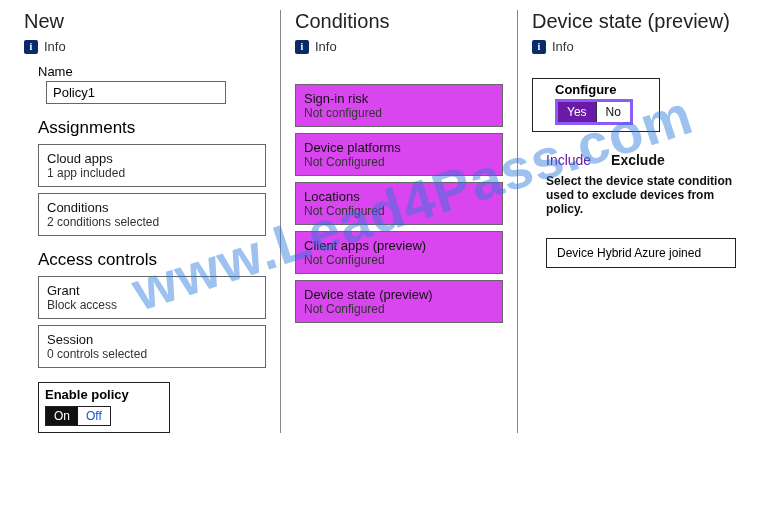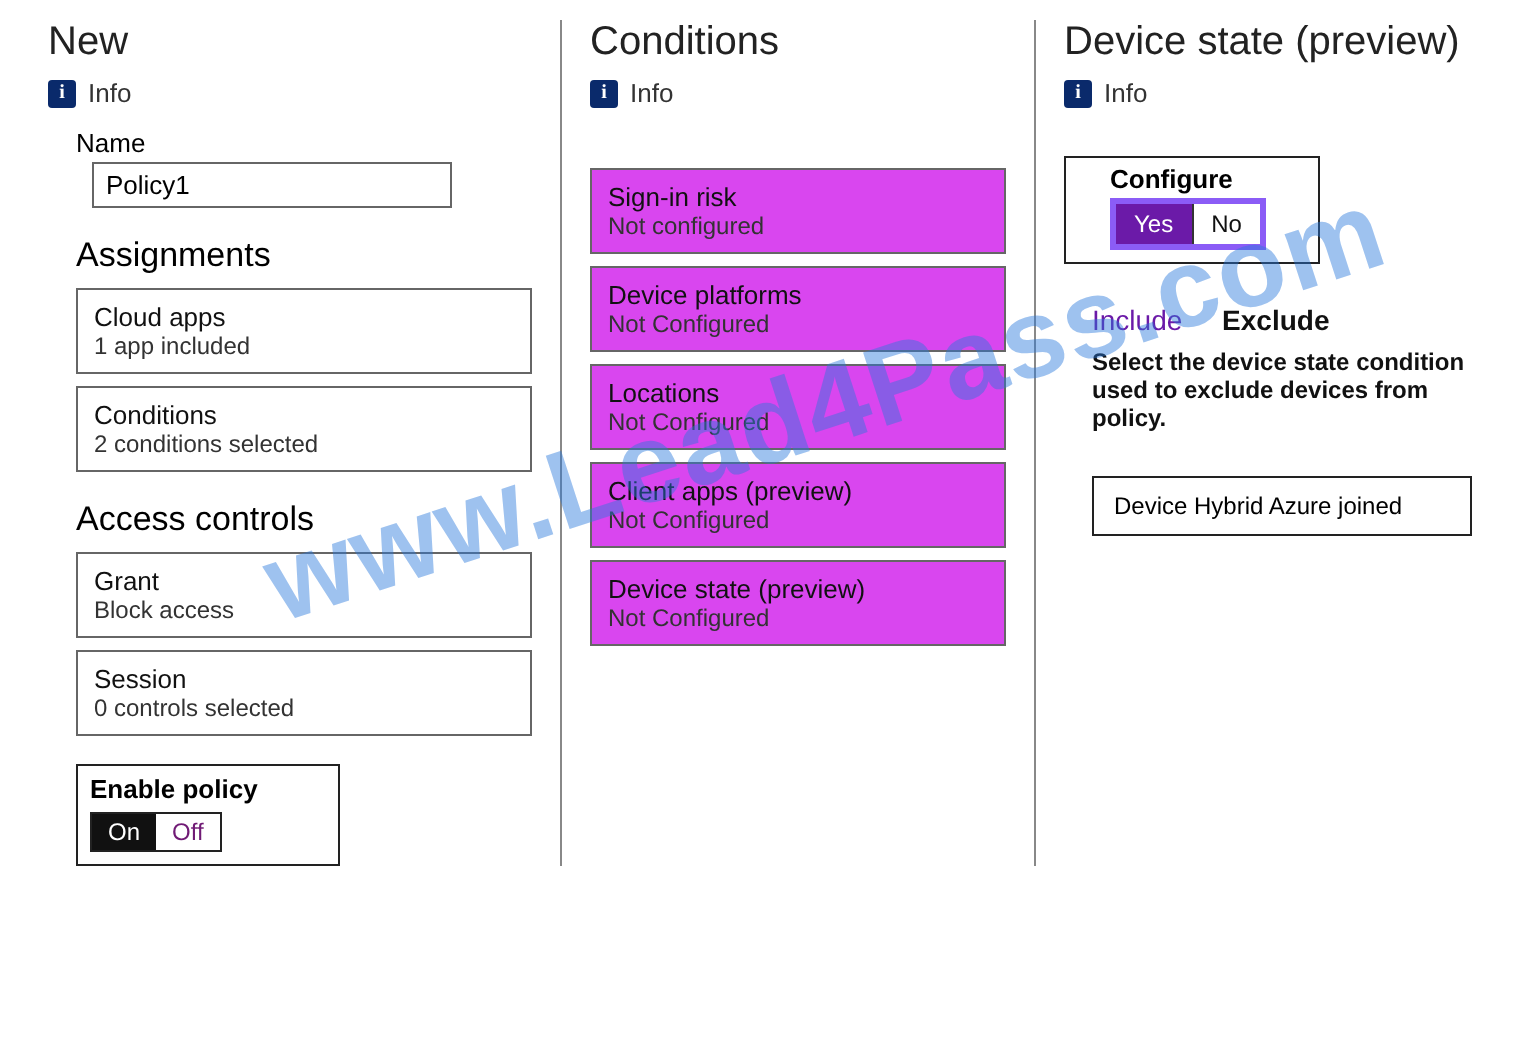--- a/index.html
+++ b/index.html
@@ -80,21 +80,21 @@
   .toggle {
     display: inline-flex;
     border: 1px solid #222;
   }
   .toggle span {
     padding: 2px 8px;
     font-size: 12px;
     cursor: pointer;
   }
   .toggle .sel { background: #111; color: #fff; }
-  .toggle .unsel { background: #fff; color: #701a75; }
+  .toggle .unsel { background: #fff; color: #1d4ed8; }
 
   .cond-stack { margin-top: 30px; }
   .cond-box {
     border: 1px solid #666;
     padding: 6px 8px;
     margin-bottom: 6px;
     background: #d946ef;
     cursor: pointer;
   }
 

